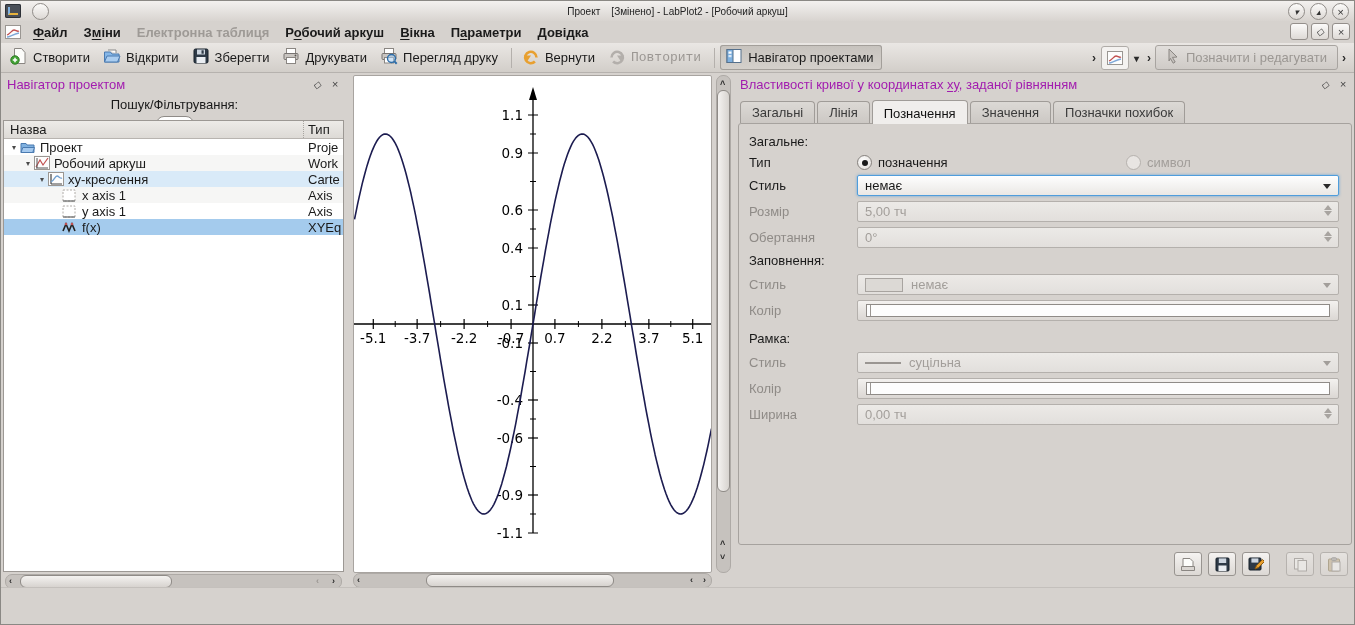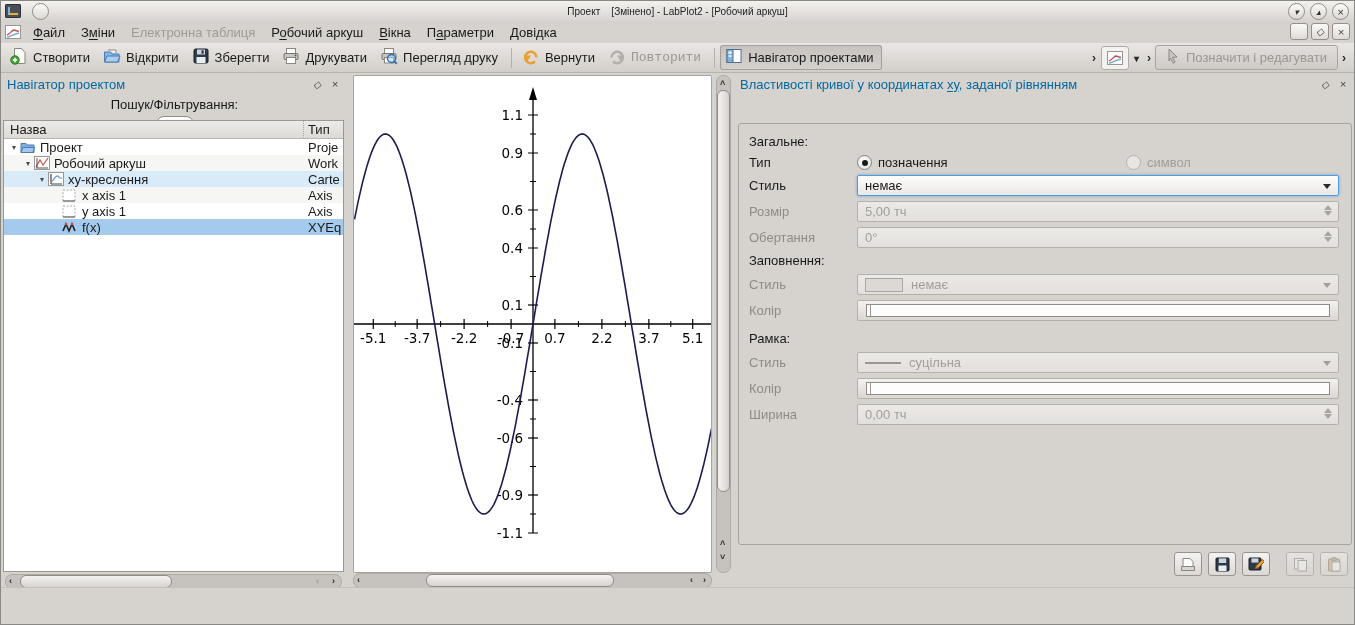--- a/index.html
+++ b/index.html
@@ -38,21 +38,21 @@
   .tb-sep{width:1px;height:20px;background:#b4b0ac;margin:0 5px;flex-shrink:0;}
   .tb-spacer{flex:1;}
   .chev{color:#2a2a2a;font-weight:bold;font-size:12px;padding:0 4px;}
   .g-right::before{content:"›";} .g-caret::before{content:"▾";font-size:10px;}
   .curve-btn{width:26px;height:22px;border:1px solid #b0aca8;border-radius:3px;background:#f4f2f0;
     display:flex;align-items:center;justify-content:center;margin:0 1px;}
   .select-edit-btn{display:flex;align-items:center;gap:6px;padding:2px 10px;border:1px solid #a8a4a0;
     border-radius:3px;background:linear-gradient(#e1dedb,#cfcbc7);color:#9b9793;white-space:nowrap;}
   .tb-btn svg,.curve-btn svg,.select-edit-btn svg{flex-shrink:0;}
   
-  .dock-title-row{height:18px;display:flex;align-items:center;padding:0 4px;color:#0369a1;}
+  .dock-title-row{height:18px;display:flex;align-items:center;padding:0 4px;color:#a21caf;}
   .dock-title-row .t{flex:1;white-space:nowrap;overflow:hidden;}
   .dock-btn{width:14px;height:14px;display:flex;align-items:center;justify-content:center;color:#444;font-size:10px;margin-left:4px;}
   
   .left-dock{position:absolute;left:2px;top:74px;width:343px;height:514px;}
   .search-row{display:flex;align-items:center;gap:4px;margin:4px 2px 3px 2px;flex-direction:column;}
   .search-row label{white-space:nowrap;}
   .search-input{width:26px;height:17px;border:1px solid #8f8b87;border-radius:8px;padding:0 5px;
     font-family:"Liberation Sans",sans-serif;font-size:12px;background:#fff;}
   .search-input::placeholder{color:#9a9692;font-style:italic;}
   .options-btn{flex:1;height:20px;border:1px solid #8f8b87;border-radius:4px;
@@ -155,21 +155,21 @@
   </div>
 
   <div class="menubar">
     <span class="tree-ico" id="mdi-doc-icon">
         <svg width="16" height="14" viewBox="0 0 16 14">
           <rect x=".5" y=".5" width="15" height="13" fill="#fdfdfd" stroke="#9a9692"></rect>
           <path d="M2 10c3-1 5-5 7-5s3 2 5 1" fill="none" stroke="#c05050" stroke-width="1.3"></path>
           <path d="M2 12c3 0 6-3 12-4" fill="none" stroke="#7fa8d8" stroke-width="1.3"></path>
         </svg>
       </span>
-    <span id="menubar-items" style="display:flex;">
+    <span id="menubar-items" style="display:flex;font-weight:bold;">
         <span class="menu-item"><u>Ф</u>айл</span>
         <span class="menu-item">З<u>м</u>іни</span>
         <span class="menu-item disabled">Електронна таблиця</span>
         <span class="menu-item">Р<u>о</u>бочий аркуш</span>
         <span class="menu-item"><u>В</u>ікна</span>
         <span class="menu-item">П<u>а</u>раметри</span>
         <span class="menu-item"><u>Д</u>овідка</span>
       </span>
     <span class="mdi-controls">
       <span class="mdi-btn">
@@ -460,20 +460,27 @@
   <div class="right-dock">
     <div class="dock-title-row">
       <span class="t"><span>Властивості кривої у координатах </span><u>ху</u><span>, заданої рівнянням</span></span>
       <span class="dock-btn">
           <i class="g-diamond"></i>
         </span>
       <span class="dock-btn">
           <i class="g-x"></i>
         </span>
     </div>
+    <div class="tabs" id="prop-tabs">
+        <span class="tab">Загальні</span>
+        <span class="tab">Лінія</span>
+        <span class="tab active">Позначення</span>
+        <span class="tab">Значення</span>
+        <span class="tab">Позначки похибок</span>
+      </div>
     <div class="props-frame">
       <div class="sect">Загальне:</div>
       <div class="frow">
         <span class="flabel">Тип</span>
         <span class="fctrl">
           <span class="radio checked"></span>
           <span class="radio-lab">позначення</span>
           <span class="radio dis radio2"></span>
           <span class="radio-lab dim">символ</span>
         </span>

